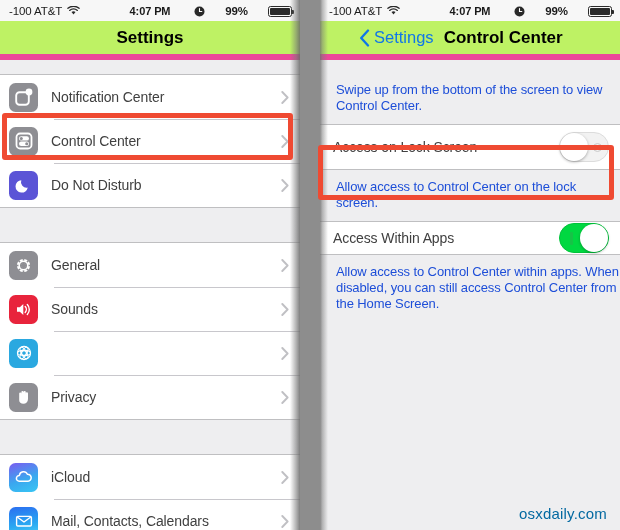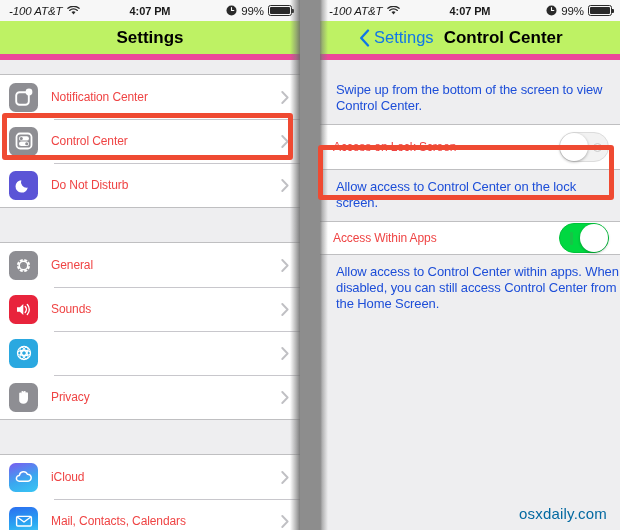--- a/index.html
+++ b/index.html
@@ -57,36 +57,35 @@
     font-size: 11.5px;
     color: #1a1a1a;
     letter-spacing: -0.1px;
   }
   .sb-left {
     display: flex;
     align-items: center;
     gap: 5px;
     padding-left: 9px;
     font-weight: 500;
-    font-style: italic;
   }
   .sb-center {
     position: absolute;
     left: 0; right: 0;
     text-align: center;
     font-weight: bold;
     font-size: 11px;
   }
   .sb-right {
     display: flex;
-    align-items: flex-start;
-    gap: 4px;
+    align-items: flex-end;
+    gap: 20px;
     margin-left: auto;
     padding-right: 8px;
-    font-weight: 400;
+    font-weight: 700;
   }
   .wifi-icon { display: block; }
   .alarm-icon { display: block; }
   .battery {
     width: 24px; height: 11px;
     border: 1px solid #2a2a2a;
     border-radius: 2.5px;
     position: relative;
     padding: 1px;
   }
@@ -162,22 +161,22 @@
     cursor: pointer;
   }
   .row + .row::before {
     content: "";
     position: absolute;
     left: 54px; right: 0; top: 0;
     height: 1px;
     background: #c8c7cc;
   }
   .row-label {
-    font-size: 12px;
-    color: #ef4444;
+    font-size: 14px;
+    color: #404040;
     margin-left: 13px;
     letter-spacing: -0.1px;
   }
   .chev-right {
     margin-left: auto;
     display: block;
   }
 
   
   .app-icon {

